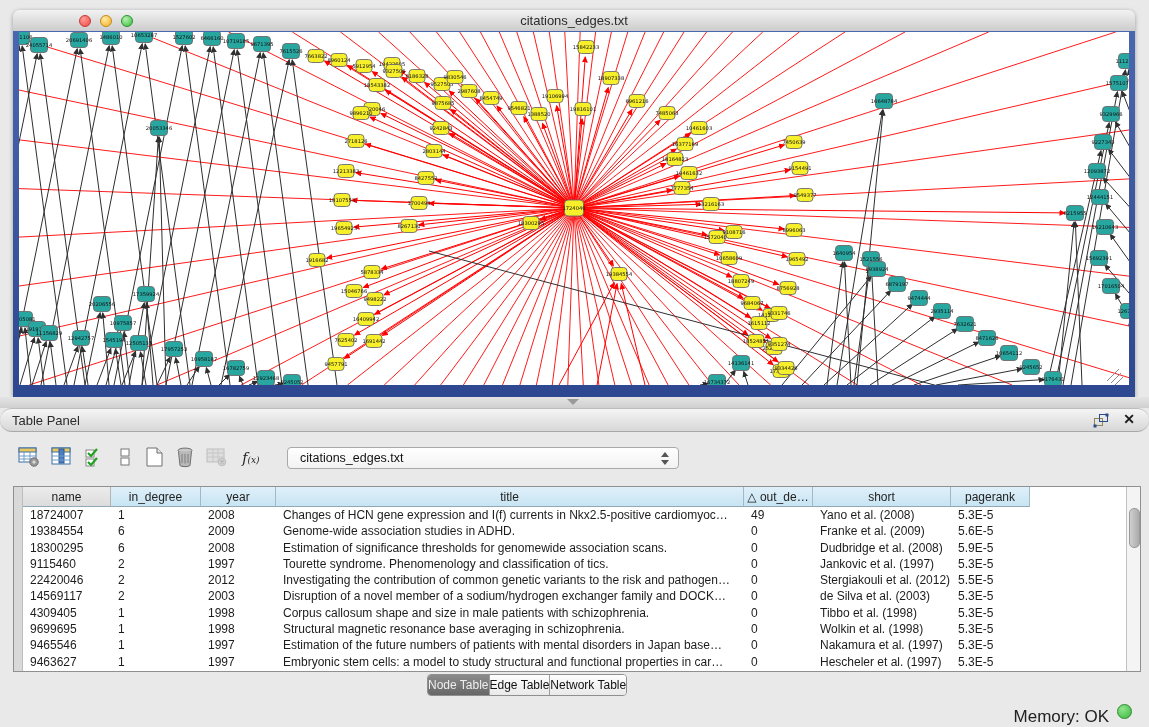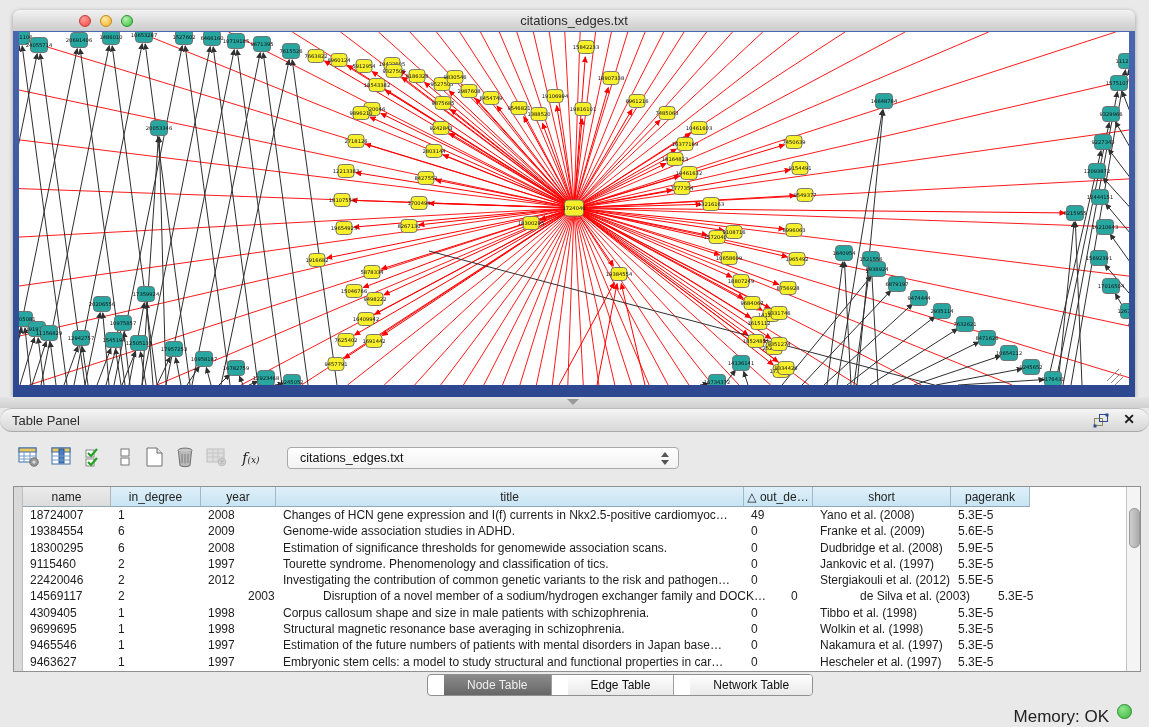--- a/index.html
+++ b/index.html
@@ -43,21 +43,21 @@
       background:linear-gradient(#dff0fa,#c8e4f2);border-right:1px solid #9fb9c9;border-bottom:1px solid #8fa9b9;
       white-space:nowrap;overflow:hidden;}
   .th.gray{background:linear-gradient(#ececec,#dcdcdc);border-right:1px solid #b5b5b5;}
   #tbody{position:absolute;left:9px;top:20px;}
   .tr{display:flex;height:16.3px;}
   .td{font-size:12px;color:#1c1c1c;line-height:16.3px;padding-left:7px;box-sizing:border-box;white-space:nowrap;overflow:hidden;}
   .vscroll{position:absolute;right:0;top:0;bottom:0;width:14px;background:#f4f4f4;border-left:1px solid #c2c2c2;box-sizing:border-box;}
   .vthumb{position:absolute;left:2px;top:21px;width:9px;height:38px;border-radius:5px;background:linear-gradient(90deg,#cfcfcf,#ababab);border:1px solid #9a9a9a;}
   
   .tabs{position:absolute;left:427px;top:674px;height:20px;display:flex;border:1px solid #8f8f8f;border-radius:4px;overflow:hidden;background:#fff;}
-  .tab{font-size:12px;color:#111;line-height:20px;padding:0 23px;background:linear-gradient(#fefefe,#e9e9e9);border-right:1px solid #9e9e9e;cursor:default;margin-left:16px;}
+  .tab{font-size:12px;color:#111;line-height:20px;padding:0 0;background:linear-gradient(#fefefe,#e9e9e9);border-right:1px solid #9e9e9e;cursor:default;}
   .tab:last-child{border-right:none;}
   .tab.active{background:linear-gradient(#8b8b8b,#676767);color:#efefef;}
   
   .statusbar{position:absolute;left:0;top:698px;width:1149px;height:29px;}
   .mem{position:absolute;right:40px;top:9px;font-size:17px;color:#222;}
   .dot{position:absolute;right:17px;top:6px;width:15px;height:15px;border-radius:50%;
        background:radial-gradient(circle at 35% 30%,#8fe48f,#3cb93c);border:1px solid #2b8a2b;box-sizing:border-box;}
 </style>
 </head>
 <body>
@@ -915,21 +915,21 @@
           <div class="td" style="width: 90px;">2</div>
           <div class="td" style="width: 75px;">2012</div>
           <div class="td" style="width: 468px;">Investigating the contribution of common genetic variants to the risk and pathogen…</div>
           <div class="td" style="width: 69px;">0</div>
           <div class="td" style="width: 138px;">Stergiakouli et al. (2012)</div>
           <div class="td" style="width: 79px;">5.5E-5</div>
         </div>
         <div class="tr">
           <div class="td" style="width: 88px;">14569117</div>
           <div class="td" style="width: 90px;">2</div>
-          <div class="td" style="width: 75px; margin-left: 40px;">2003</div>
+          <div class="td" style="width: 75px;">2003</div>
           <div class="td" style="width: 468px;">Disruption of a novel member of a sodium/hydrogen exchanger family and DOCK…</div>
           <div class="td" style="width: 69px;">0</div>
           <div class="td" style="width: 138px;">de Silva et al. (2003)</div>
           <div class="td" style="width: 79px;">5.3E-5</div>
         </div>
         <div class="tr">
           <div class="td" style="width: 88px;">4309405</div>
           <div class="td" style="width: 90px;">1</div>
           <div class="td" style="width: 75px;">1998</div>
           <div class="td" style="width: 468px;">Corpus callosum shape and size in male patients with schizophrenia.</div>

